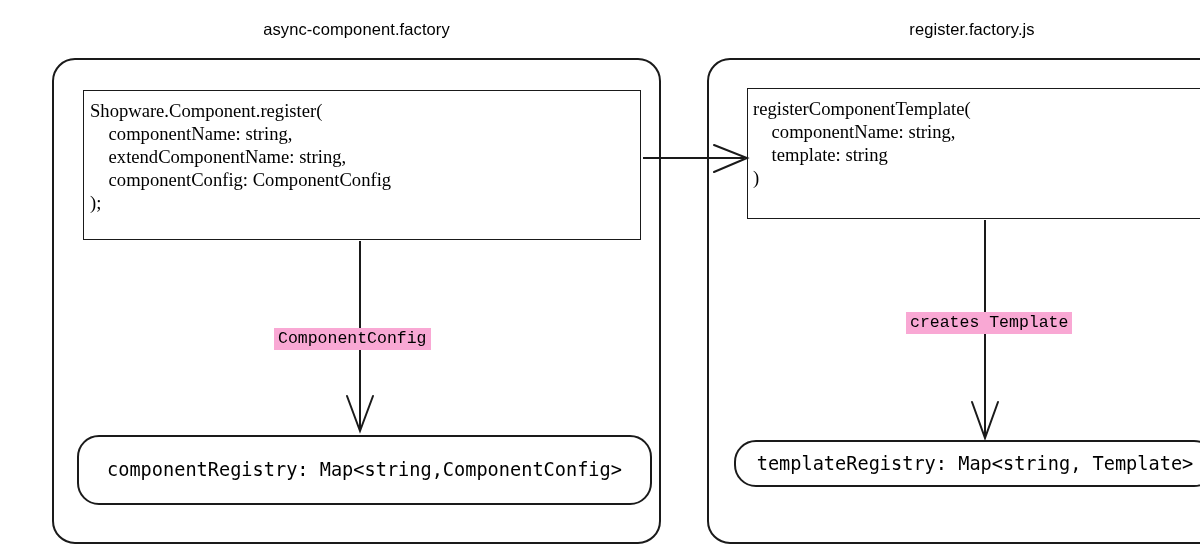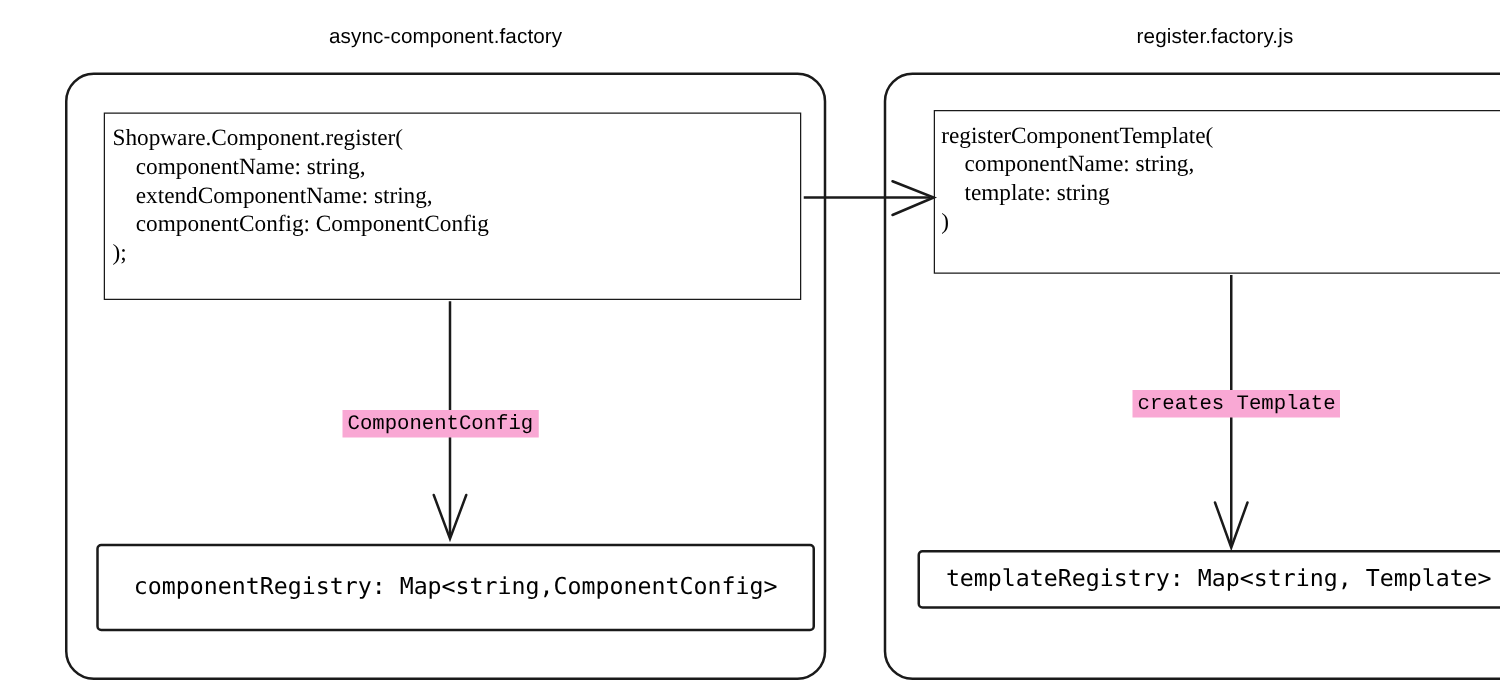--- a/index.html
+++ b/index.html
@@ -66,21 +66,21 @@
     letter-spacing: 0;
   }
   #code-left .code-text  { padding: 8px 0 0 6px; }
   #code-right .code-text { padding: 8px 0 0 5px; }
 
   
   .registry-box {
     position: absolute;
     box-sizing: border-box;
     border: 2px solid #1a1a1a;
-    border-radius: 4px;
+    border-radius: 22px;
     background: #ffffff;
     display: flex;
     align-items: center;
     justify-content: center;
   }
   #registry-left  { left: 33px;  top: 435px; width: 575px; height: 70px; }
   #registry-right { left: 690px; top: 440px; width: 482px; height: 47px; }
 
   .registry-text {
     font-family: "DejaVu Sans Mono", monospace;

